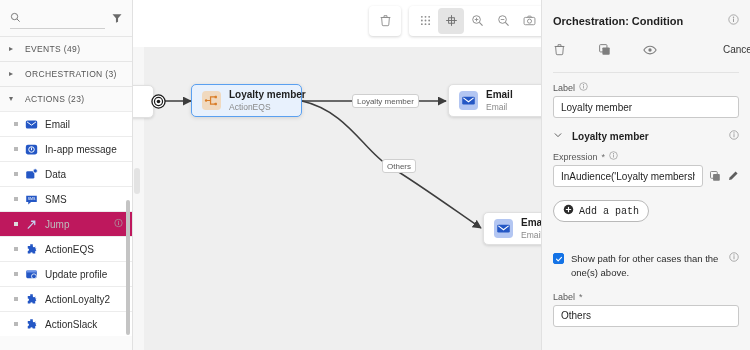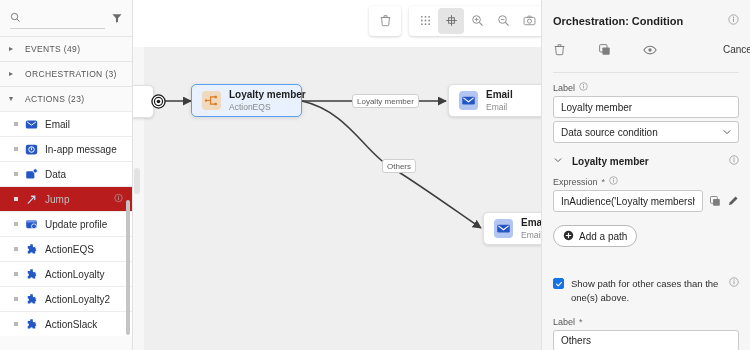--- a/index.html
+++ b/index.html
@@ -39,21 +39,21 @@
     font-size:8.5px; letter-spacing:.35px; color:#555; text-transform:uppercase;
   }
   .sb-group:first-of-type { border-top:1px solid #e6e6e6; }
   .chev { width:9px; color:#6b6b6b; font-size:8px; line-height:1; }
   .sb-item {
     height:25px; display:flex; align-items:center; gap:7px;
     padding-left:14px; border-top:1px solid #ececec;
     background:#ffffff; font-size:10px; color:#2c2c2c;
     position:relative; cursor:pointer;
   }
-  .sb-item.disabled { color:#bdbdbd; background:#b91c1c; }
+  .sb-item.disabled { color:#bdbdbd; background:#be185d; }
   .grip { width:4px; height:4px; background:#b9b9b9; flex:0 0 4px; }
   .sb-item.disabled .grip { background:#dcdcdc; }
   .sb-ico { width:13px; height:13px; flex:0 0 13px; display:block; }
   .sb-info { position:absolute; right:9px; top:50%; transform:translateY(-50%); }
   .sb-scrollbar {
     position:absolute; right:2px; top:200px; width:4px; height:135px;
     background:#c4c4c4; border-radius:2px; cursor:pointer;
   }
 
   
@@ -150,21 +150,21 @@
     display:flex; align-items:center; gap:9px;
     margin:12px 0 9px 0;
   }
   .section-title { font-size:10px; font-weight:bold; color:#1f1f1f; }
   .row-inline { display:flex; align-items:center; gap:6px; }
   .row-inline .txt-input { flex:1 1 auto; }
   .btn-outline {
     display:inline-flex; align-items:center; gap:5px;
     height:22px; padding:0 9px; background:#ffffff;
     border:1px solid #b9b9b9; border-radius:11px;
-    font-size:10px; color:#1f1f1f; cursor:pointer; font-family:Liberation Sans, sans-serif;
+    font-size:10px; color:#1f1f1f; cursor:pointer; font-family:Liberation Mono, monospace;
     margin-top:10px;
   }
   .check-row { display:flex; align-items:flex-start; gap:7px; margin-top:30px; }
   .cbox {
     width:11px; height:11px; border-radius:2px; flex:0 0 11px; margin-top:1px;
     border:1px solid #909090; background:#ffffff;
     display:flex; align-items:center; justify-content:center; cursor:pointer;
   }
   .cbox.checked { background:#1473e6; border-color:#1473e6; }
   .check-label { font-size:9.5px; color:#2c2c2c; line-height:1.45; flex:1 1 auto; }
@@ -235,20 +235,30 @@
       <span class="grip"></span>
       <span class="sb-ico">
         <svg width="13" height="13" viewBox="0 0 16 16">
             <rect x="1.5" y="4" width="10" height="9" rx="1.6" fill="#2457c5"></rect>
             <circle cx="12.6" cy="3.6" r="2.6" fill="#2457c5" stroke="#fafafa" stroke-width="1"></circle>
           </svg>
       </span>
       <span>Data</span>
     </div>
 
+    <div class="sb-item">
+      <span class="grip"></span>
+      <span class="sb-ico">
+        <svg width="13" height="13" viewBox="0 0 16 16">
+            <path d="M1.5 3.5h13v7.5h-7L4 14v-3H1.5z" fill="#2457c5"></path>
+            <text x="8" y="9.2" font-size="4.4" fill="#ffffff" text-anchor="middle" font-family="Liberation Sans">SMS</text>
+          </svg>
+      </span>
+      <span>SMS</span>
+    </div>
 
     <div class="sb-item disabled">
       <span class="grip"></span>
       <span class="sb-ico">
         <svg width="13" height="13" viewBox="0 0 16 16">
             <path d="M4 12.5L11.5 4.5M8 4h4v4" fill="none" stroke="#c6d2ee" stroke-width="1.6" stroke-linecap="round"></path>
           </svg>
       </span>
       <span>Jump</span>
       <span class="sb-info">
@@ -257,47 +267,38 @@
             <circle cx="8" cy="4.8" r=".95" fill="#a8a8a8"></circle>
             <rect x="7.3" y="6.6" width="1.4" height="5" fill="#a8a8a8"></rect>
           </svg>
       </span>
     </div>
 
     <div class="sb-item">
       <span class="grip"></span>
       <span class="sb-ico">
         <svg width="13" height="13" viewBox="0 0 16 16">
+            <path d="M6.4 1.6h3.2v2a1.5 1.5 0 103 .1v3.1h2.1a1.5 1.5 0 100 3H12.6v3.1H9.5a1.5 1.5 0 10-3 0H3.4V9.8a1.5 1.5 0 100-3V3.7h3z" fill="#2457c5"></path>
+          </svg>
+      </span>
+      <span>ActionEQS</span>
+    </div>
+
+    <div class="sb-item">
+      <span class="grip"></span>
+      <span class="sb-ico">
+        <svg width="13" height="13" viewBox="0 0 16 16">
             <rect x="1.5" y="3" width="13" height="9.5" rx="1.6" fill="#2457c5"></rect>
             <rect x="1.5" y="3" width="13" height="2.4" rx="1" fill="#6d93e8"></rect>
             <circle cx="11" cy="10.2" r="3" fill="#2457c5" stroke="#fafafa" stroke-width="1"></circle>
           </svg>
       </span>
       <span>Update profile</span>
     </div>
 
-    <div class="sb-item">
-      <span class="grip"></span>
-      <span class="sb-ico">
-        <svg width="13" height="13" viewBox="0 0 16 16">
-            <path d="M6.4 1.6h3.2v2a1.5 1.5 0 103 .1v3.1h2.1a1.5 1.5 0 100 3H12.6v3.1H9.5a1.5 1.5 0 10-3 0H3.4V9.8a1.5 1.5 0 100-3V3.7h3z" fill="#2457c5"></path>
-          </svg>
-      </span>
-      <span>ActionEQS</span>
-    </div>
-
-    <div class="sb-item">
-      <span class="grip"></span>
-      <span class="sb-ico">
-        <svg width="13" height="13" viewBox="0 0 16 16">
-            <path d="M6.4 1.6h3.2v2a1.5 1.5 0 103 .1v3.1h2.1a1.5 1.5 0 100 3H12.6v3.1H9.5a1.5 1.5 0 10-3 0H3.4V9.8a1.5 1.5 0 100-3V3.7h3z" fill="#2457c5"></path>
-          </svg>
-      </span>
-      <span>ActionLoyalty</span>
-    </div>
 
     <div class="sb-item">
       <span class="grip"></span>
       <span class="sb-ico">
         <svg width="13" height="13" viewBox="0 0 16 16">
             <path d="M6.4 1.6h3.2v2a1.5 1.5 0 103 .1v3.1h2.1a1.5 1.5 0 100 3H12.6v3.1H9.5a1.5 1.5 0 10-3 0H3.4V9.8a1.5 1.5 0 100-3V3.7h3z" fill="#2457c5"></path>
           </svg>
       </span>
       <span>ActionLoyalty2</span>
     </div>
@@ -505,28 +506,20 @@
                 <circle cx="8" cy="8" r="6.8" fill="none" stroke="#9a9a9a" stroke-width="1.3"></circle>
                 <circle cx="8" cy="4.7" r="1.05" fill="#9a9a9a"></circle>
                 <rect x="7.3" y="6.6" width="1.4" height="5" fill="#9a9a9a"></rect>
               </svg>
           </span>
         </div>
         <input class="txt-input" value="Loyalty member" style="">
       </div>
 
       <div class="field">
-        <div class="select-wrap">
-          <input class="txt-input" readonly="" value="Data source condition" style="">
-          <span class="chevd">
-            <svg width="10" height="10" viewBox="0 0 16 16">
-                <path d="M3.4 6l4.6 4.6L12.6 6" fill="none" stroke="#4b4b4b" stroke-width="1.4" stroke-linecap="round"></path>
-              </svg>
-          </span>
-        </div>
       </div>
 
       <div class="section-head">
         <span>
           <svg width="10" height="10" viewBox="0 0 16 16">
               <path d="M3.4 6l4.6 4.6L12.6 6" fill="none" stroke="#4b4b4b" stroke-width="1.4" stroke-linecap="round"></path>
             </svg>
         </span>
         <span class="section-title">Loyalty member</span>
         <span class="spacer"></span>

